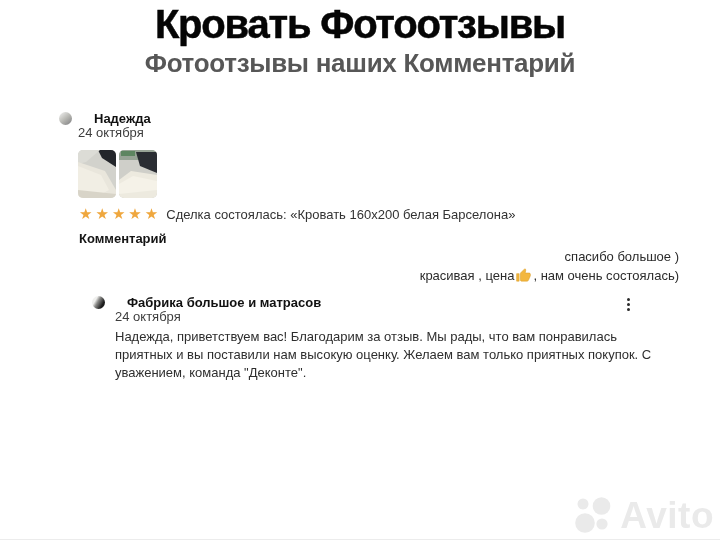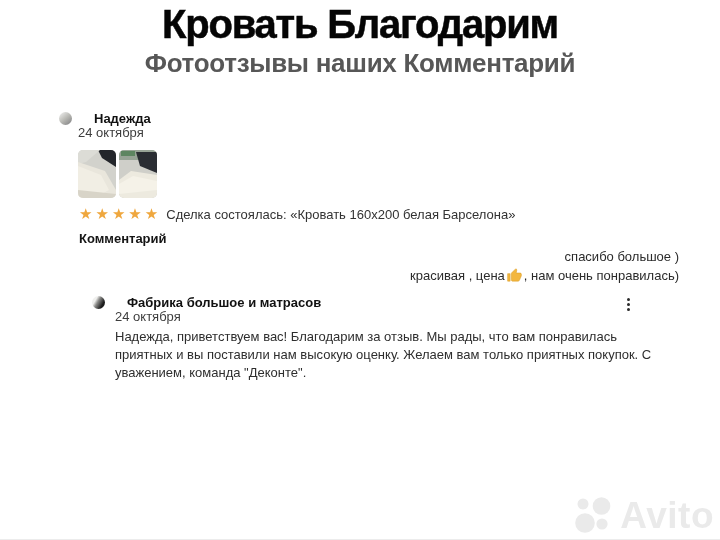--- a/index.html
+++ b/index.html
@@ -70,21 +70,21 @@
   .watermark-label {
     font-size: 37px; font-weight: bold; color: #eaeaea; letter-spacing: 0.5px; line-height: 40px;
   }
   .bottom-line { position: absolute; left: 0; right: 0; bottom: 0; height: 1px; background: #ececec; }
 </style>
 </head>
 <body>
 
 <div class="page">
 
-  <div class="title">Кровать Благодарим</div>
+  <div class="title">Кровать Фотоотзывы</div>
   <div class="subtitle">Фотоотзывы наших Комментарий</div>
 
   <div class="review">
 
     <div class="head-row">
       <span class="avatar av1"></span>
       <span class="u-name">Надежда</span>
     </div>
     <div class="u-date">24 октября</div>
 
@@ -109,21 +109,21 @@
 
     <div class="rating-row">
       <span class="stars">★★★★★</span>
       <span class="deal">Сделка состоялась: «Кровать 160x200 белая Барселона»</span>
     </div>
 
     <div class="comment-label">Комментарий</div>
     <div class="comment-line">спасибо большое )</div>
     <div class="comment-line"><span>красивая , цена</span><svg class="thumb-svg" width="15" height="15" viewBox="0 0 24 24">
           <path fill="#f3b73f" stroke="#d99a23" stroke-width="0.8" d="M1 21h4V9H1v12zm22-11c0-1.1-.9-2-2-2h-6.31l.95-4.57.03-.32c0-.41-.17-.79-.44-1.06L14.17 1 7.59 7.59C7.22 7.95 7 8.45 7 9v10c0 1.1.9 2 2 2h9c.83 0 1.54-.5 1.84-1.22l3.02-7.05c.09-.23.14-.47.14-.73v-2z"></path>
-        </svg><span>, нам очень понравилась)</span></div>
+        </svg><span>, нам очень состоялась)</span></div>
 
     <div class="reply">
       <div class="head-row">
         <span class="avatar av2"></span>
         <span class="u-name">Фабрика большое и матрасов</span>
       </div>
       <div class="kebab">
           <i></i>
           <i></i>
           <i></i>

